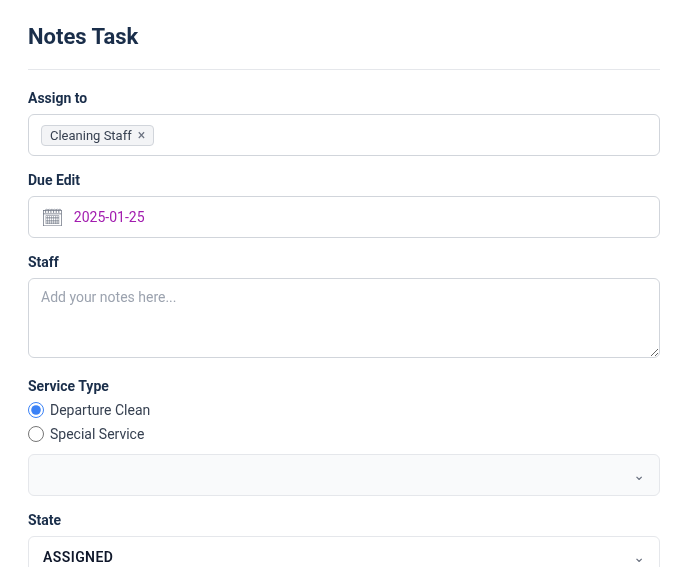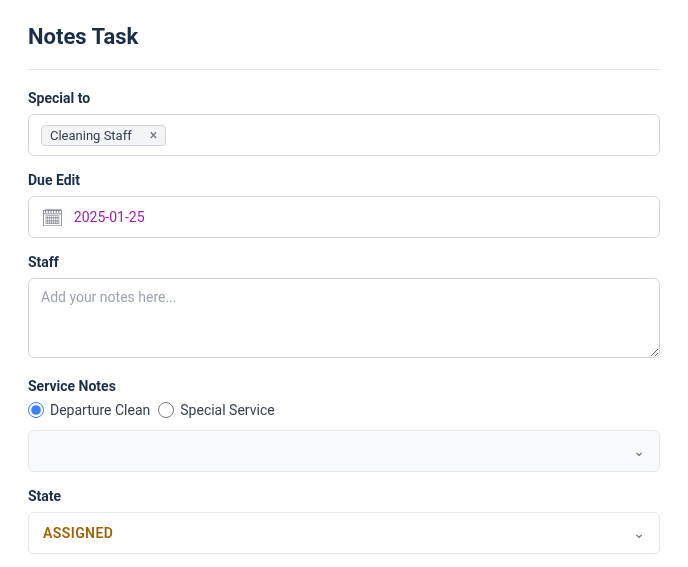--- a/index.html
+++ b/index.html
@@ -52,21 +52,21 @@
     }
 
     .tag {
       background: #f3f4f6;
       border: 1px solid #d1d5db;
       border-radius: 4px;
       padding: 2px 8px;
       font-size: 13px;
       display: flex;
       align-items: center;
-      gap: 18px;
+      gap: 6px;
       color: #374151;
     }
 
     .tag-remove {
       cursor: pointer;
       color: #6b7280;
       font-size: 14px;
       line-height: 1;
     }
 
@@ -112,21 +112,21 @@
       font-family: inherit;
       outline: none;
     }
 
     .notes-textarea::placeholder {
       color: #9ca3af;
     }
 
     .radio-group {
       display: flex;
-      flex-direction: row;
+      flex-direction: column;
       gap: 8px;
       margin-bottom: 12px;
     }
 
     .radio-option {
       display: flex;
       align-items: center;
       gap: 6px;
       font-size: 14px;
       color: #374151;
@@ -150,39 +150,39 @@
       background: #f9fafb;
       cursor: pointer;
     }
 
     .dropdown-wrapper.white {
       background: #ffffff;
     }
 
     .dropdown-value {
       font-size: 14px;
-      color: #a16207;
+      color: #0f172a;
       font-weight: 600;
       letter-spacing: 0.03em;
     }
 
     .chevron-icon {
       color: #6b7280;
       font-size: 14px;
     }
   </style>
 </head>
 <body>
 
 <h1 class="page-title">Notes Task</h1>
 
 <hr class="divider">
 
 <div class="field-group">
-  <div class="field-label">Special to</div>
+  <div class="field-label">Assign to</div>
   <div class="tag-input-wrapper">
     <span class="tag">
       <span>Cleaning Staff</span>
       <span class="tag-remove">×</span>
     </span>
     <input type="text" class="tag-input" placeholder="" style="">
   </div>
 </div>
 
 <div class="field-group">
@@ -192,21 +192,21 @@
     <span class="date-value">2025-01-25</span>
   </div>
 </div>
 
 <div class="field-group">
   <div class="field-label">Staff</div>
   <textarea class="notes-textarea" placeholder="Add your notes here..." style=""></textarea>
 </div>
 
 <div class="field-group">
-  <div class="field-label">Service Notes</div>
+  <div class="field-label">Service Type</div>
   <div class="radio-group">
     <label class="radio-option">
       <input type="radio" name="service_type" checked="" style="">
       <span>Departure Clean</span>
     </label>
     <label class="radio-option">
       <input type="radio" name="service_type" style="">
       <span>Special Service</span>
     </label>
   </div>

